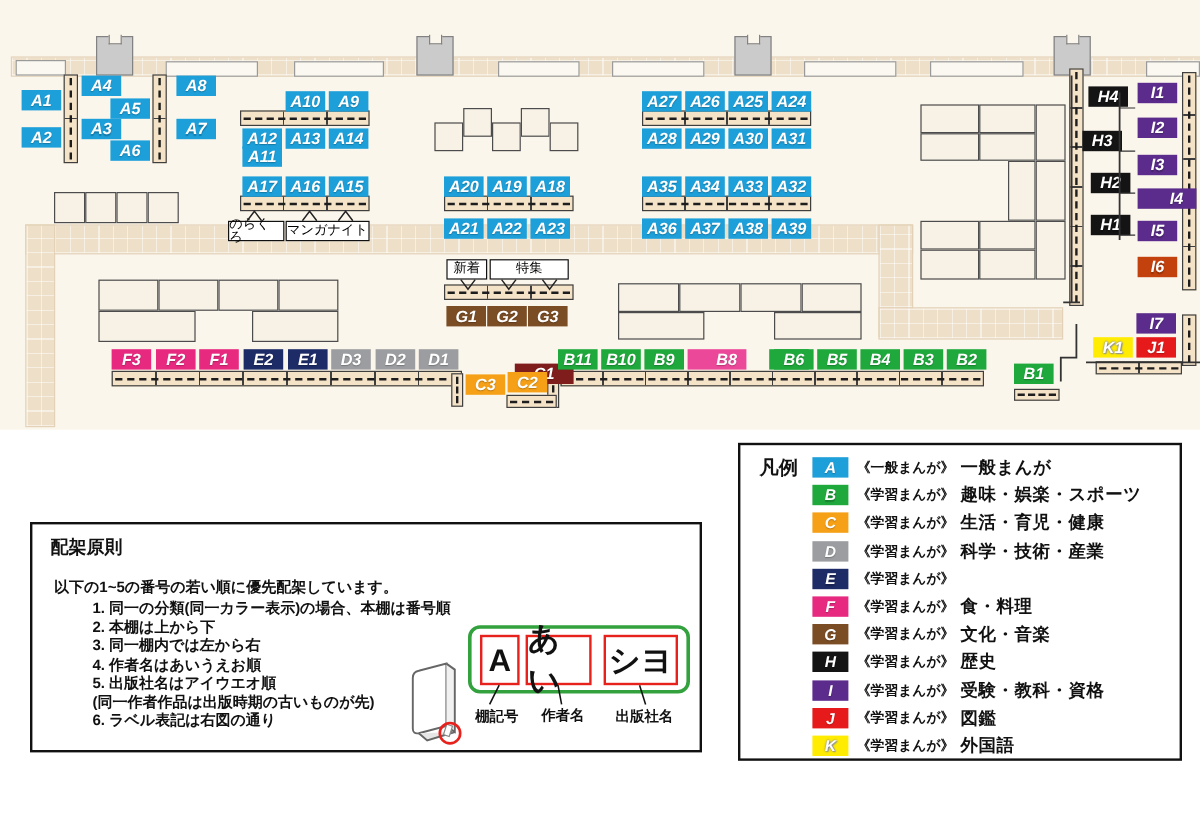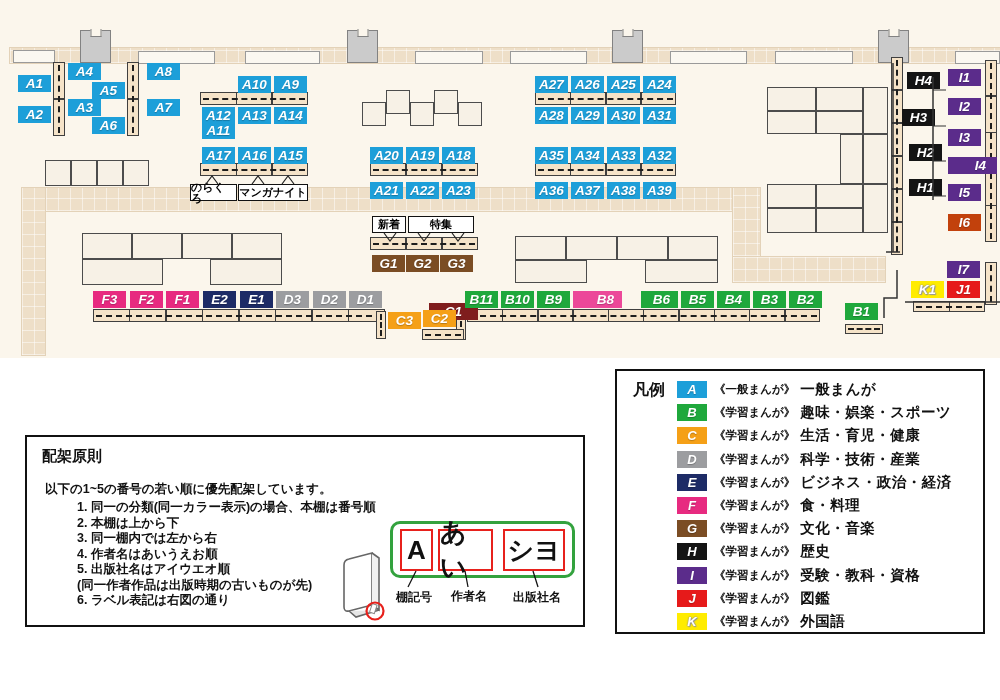--- a/index.html
+++ b/index.html
@@ -18,21 +18,21 @@
   .pillar::after{content:'';position:absolute;top:-2px;left:50%;width:9px;height:7px;
      background:#fbf6ec;border:1.5px solid #828282;border-top:none;transform:translateX(-50%);}
   .shelf{position:absolute;background:#f5e3c8;border:1.5px solid #3f3f3f;box-sizing:border-box;}
   .shelf.h::after{content:'';position:absolute;left:2px;right:2px;top:50%;margin-top:-1px;border-top:2px dashed #1d1d1d;}
   .shelf.v::after{content:'';position:absolute;top:2px;bottom:2px;left:50%;margin-left:-1px;border-left:2px dashed #1d1d1d;}
   .slabel{position:absolute;display:flex;align-items:center;justify-content:center;
      color:#fff;font-weight:bold;font-style:italic;font-size:13.5px;letter-spacing:0;line-height:1;
      text-shadow:0 1px 1px rgba(0,0,0,.25);}
   .slabel.k{color:#fff;text-shadow:0 0 1px #8a8a8a,0 0 2px #8a8a8a,1px 1px 1px #9a9a9a;}
   .callout{position:absolute;display:flex;align-items:center;justify-content:center;background:#fff;
-     border:1.5px solid #111;box-sizing:border-box;color:#000;font-weight:bold;font-size:11px;line-height:1;}
+     border:1.5px solid #111;box-sizing:border-box;color:#000;font-weight:normal;font-size:11px;line-height:1;}
   #maplines{position:absolute;left:0;top:0;pointer-events:none;}
   
   #principles{position:absolute;left:25px;top:435px;width:560px;height:192px;background:#fff;
      border:2px solid #111;box-sizing:border-box;}
   #p-title{position:absolute;left:15px;top:10px;font-size:15px;font-weight:bold;color:#111;}
   #p-intro{position:absolute;left:18px;top:44px;font-size:12.5px;font-weight:bold;color:#111;}
   #p-items{position:absolute;left:22px;top:63px;margin:0;padding:0;list-style:none;
      font-size:12.5px;font-weight:bold;color:#111;line-height:15.5px;}
   #p-items li{white-space:pre-line;margin-left:28px;}
   .greenbox{position:absolute;left:363px;top:84px;width:185px;height:57px;border:3px solid #33a23e;
@@ -284,21 +284,20 @@
           <span class="ltext">生活・育児・健康</span>
         </div>
         <div class="lrow">
           <span class="lchip" style="background: rgb(156, 157, 160);">D</span>
           <span class="lprefix">《学習まんが》</span>
           <span class="ltext">科学・技術・産業</span>
         </div>
         <div class="lrow">
           <span class="lchip" style="background: rgb(29, 43, 102);">E</span>
           <span class="lprefix">《学習まんが》</span>
-          <span class="ltext">ビジネス・政治・経済</span>
         </div>
         <div class="lrow">
           <span class="lchip" style="background: rgb(231, 42, 128);">F</span>
           <span class="lprefix">《学習まんが》</span>
           <span class="ltext">食・料理</span>
         </div>
         <div class="lrow">
           <span class="lchip" style="background: rgb(123, 77, 36);">G</span>
           <span class="lprefix">《学習まんが》</span>
           <span class="ltext">文化・音楽</span>

